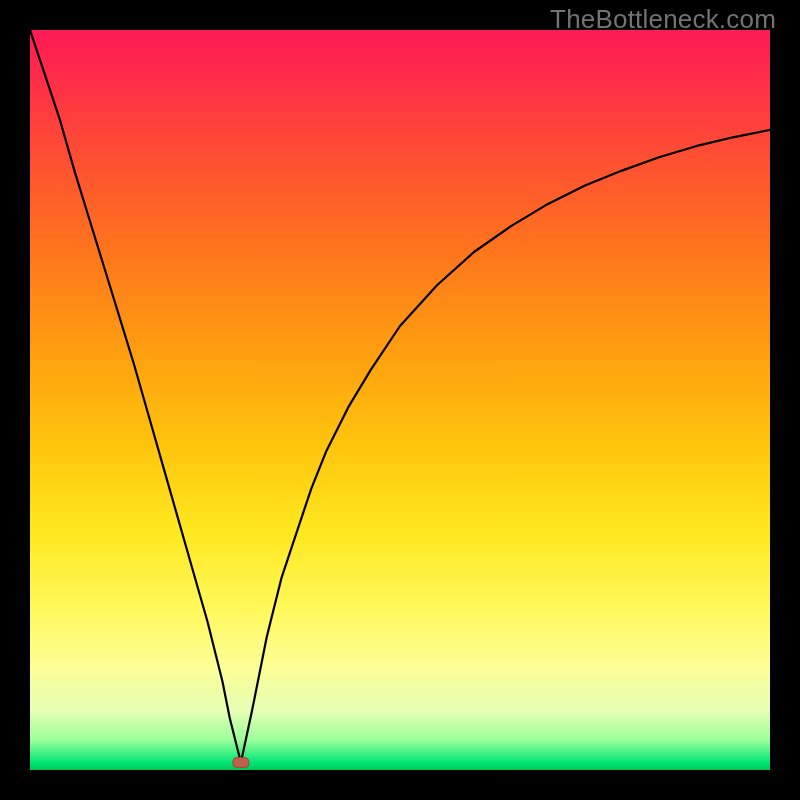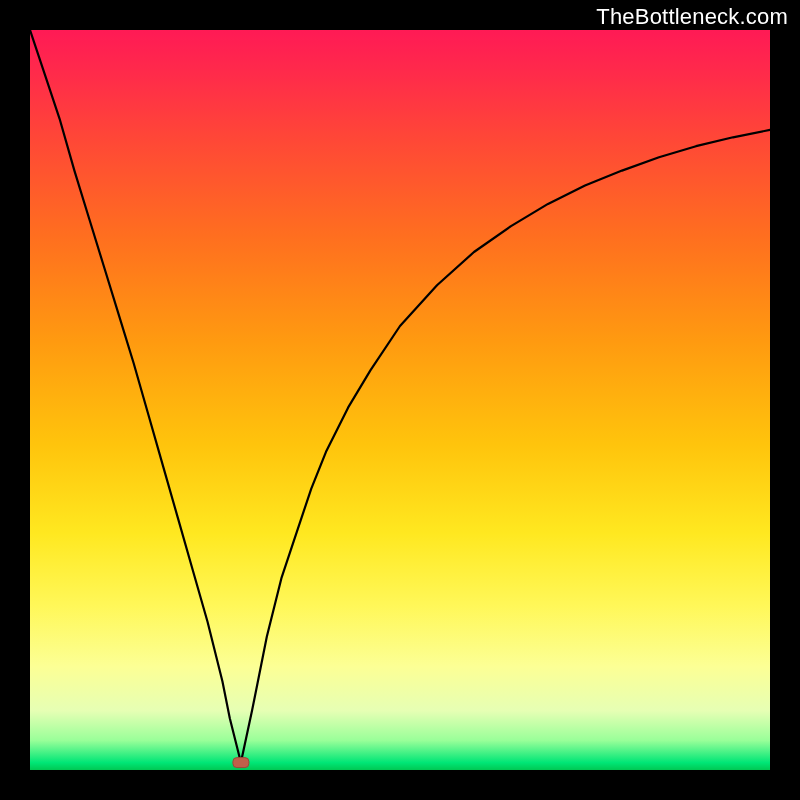--- a/index.html
+++ b/index.html
@@ -42,23 +42,23 @@
     position: absolute;
     left: 0;
     top: 0;
     width: 740px;
     height: 740px;
     pointer-events: none;
   }
   .watermark {
     position: absolute;
     top: 4px;
-    right: 12px;
-    color: #ffffff;
-    font-size: 22px;
+    right: 24px;
+    color: #737373;
+    font-size: 26px;
     font-weight: 500;
     letter-spacing: 0.2px;
   }
 </style>
 </head>
 <body>
 
 <div class="chart-container">
   <div class="plot-area">
     <svg class="curve-svg" viewBox="0 0 740 740" preserveAspectRatio="none">

